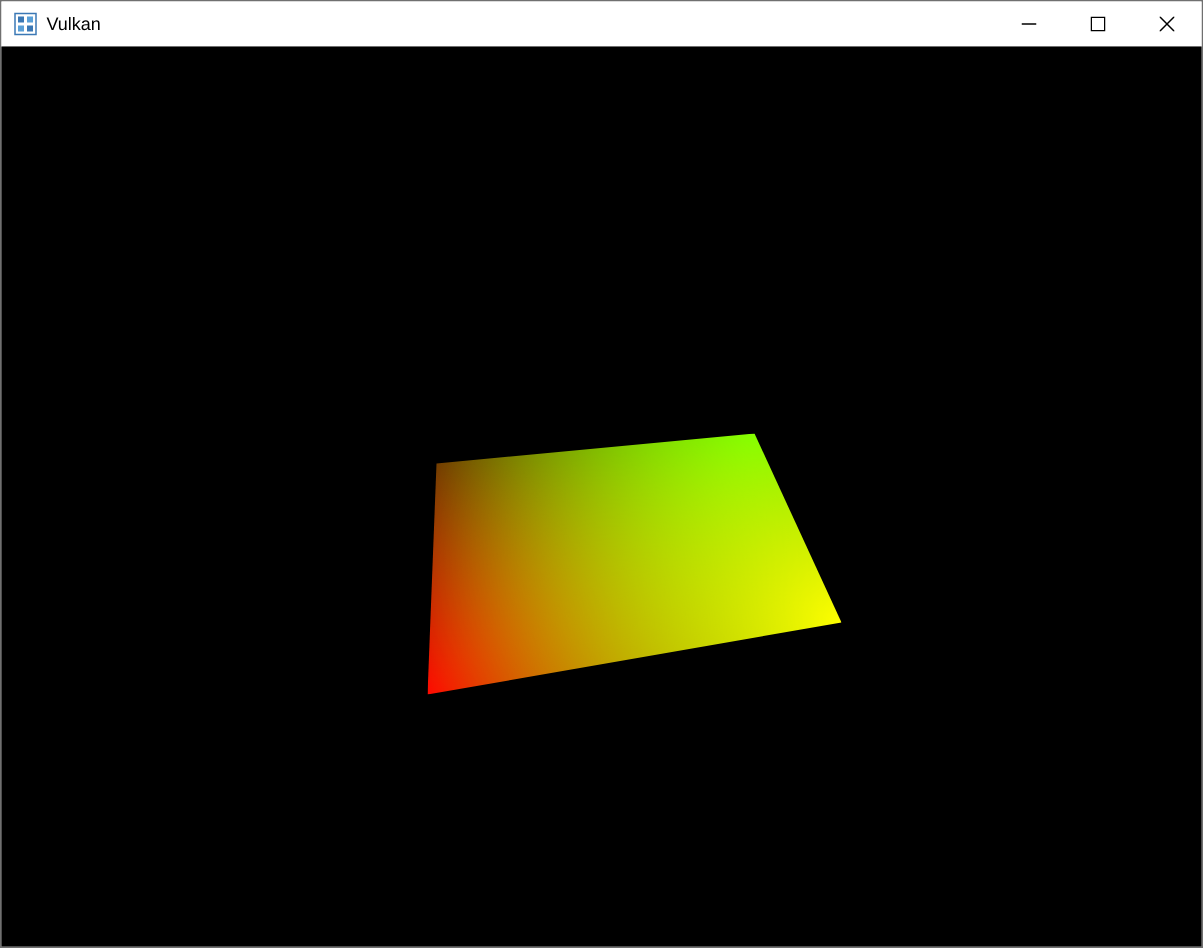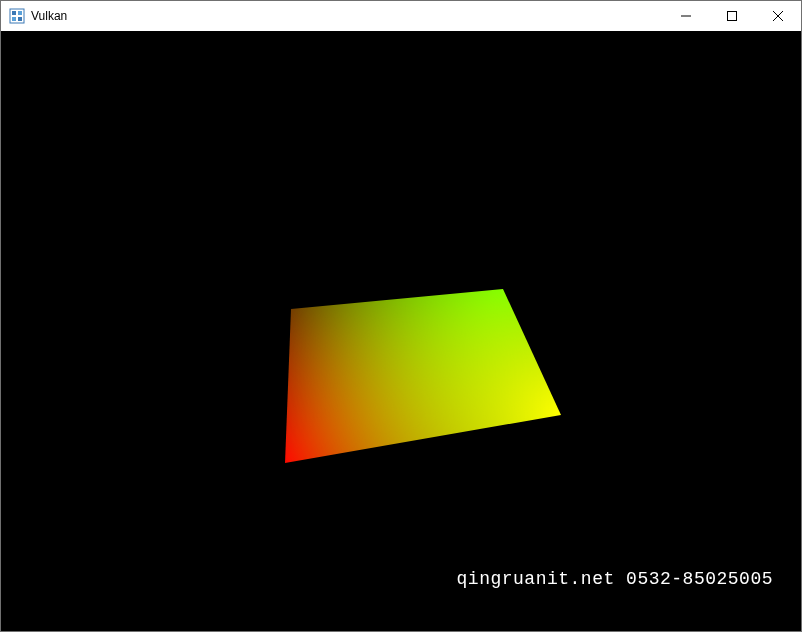--- a/index.html
+++ b/index.html
@@ -150,15 +150,14 @@
         </radialGradient>
       </defs>
       <rect id="bgRect" x="0" y="0" width="800" height="600" fill="#000000"></rect>
       <g clip-path="url(#quadClip)">
         <rect x="0" y="0" width="800" height="600" fill="url(#g0)"></rect>
         <rect x="0" y="0" width="800" height="600" fill="url(#g1)" style="mix-blend-mode:screen"></rect>
         <rect x="0" y="0" width="800" height="600" fill="url(#g2)" style="mix-blend-mode:screen"></rect>
         <rect x="0" y="0" width="800" height="600" fill="url(#g3)" style="mix-blend-mode:screen"></rect>
       </g>
     </svg>
-    <div class="watermark">qingruanit.net 0532-85025005</div>
   </div>
 </div>
 
 </body></html>

